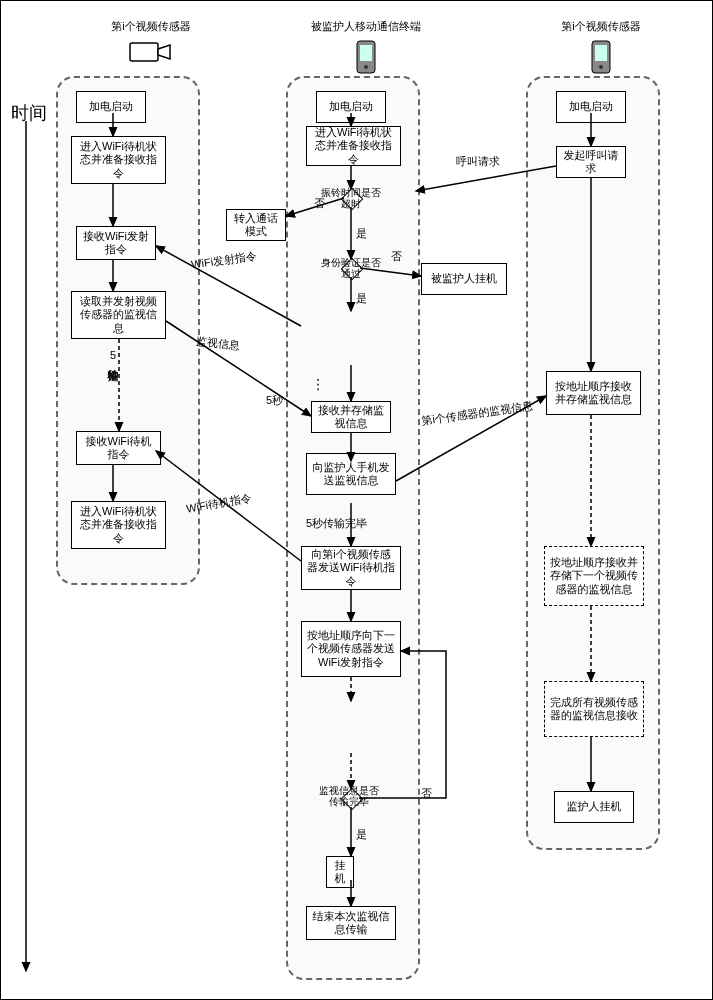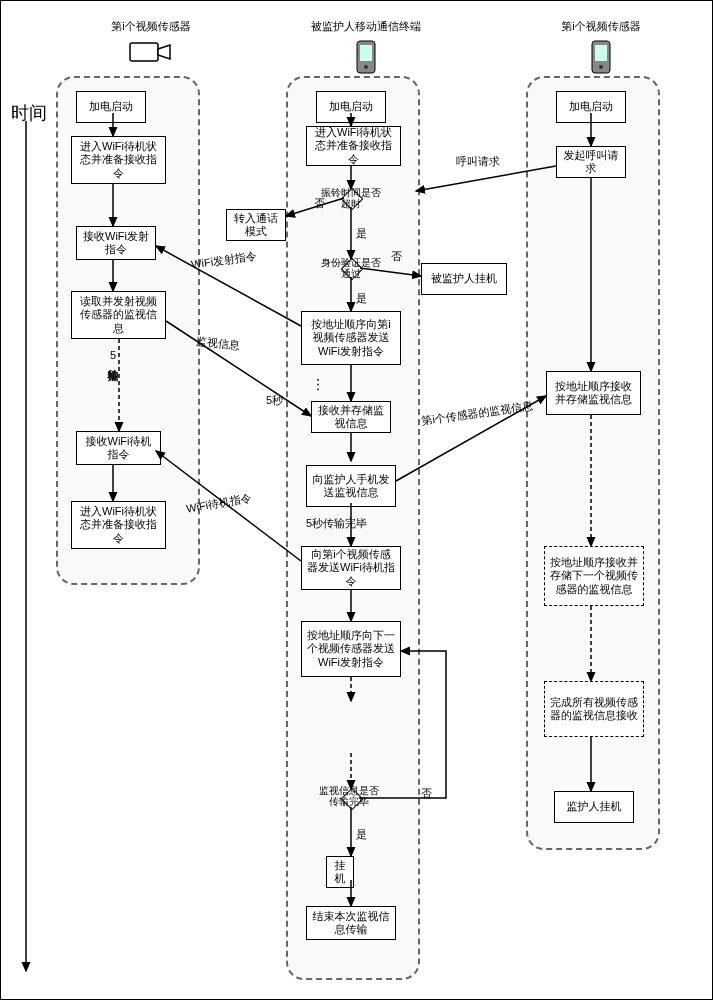--- a/index.html
+++ b/index.html
@@ -63,23 +63,22 @@
   <div class="vlbl" style="left:104px;top:348px">5秒传输完毕</div>
 
   <div class="node" style="left:315px;top:90px;width:70px;height:22px">加电启动</div>
   <div class="node" style="left:305px;top:125px;width:95px;height:40px">进入WiFi待机状态并准备接收指令</div>
   <div class="diamond" style="left:343px;top:190px"></div>
   <div class="diamond-label" style="left:320px;top:186px">振铃时间是否超时</div>
   <div class="node" style="left:225px;top:208px;width:60px;height:30px">转入通话模式</div>
   <div class="diamond" style="left:343px;top:260px"></div>
   <div class="diamond-label" style="left:320px;top:256px">身份验证是否通过</div>
   <div class="node" style="left:420px;top:262px;width:86px;height:30px">被监护人挂机</div>
-  <div class="node" style="left:300px;top:310px;width:100px;height:54px">按地址顺序向第i视频传感器发送WiFi发射指令</div>
   <div class="node" style="left:310px;top:400px;width:80px;height:32px">接收并存储监视信息</div>
-  <div class="node" style="left:305px;top:464px;width:90px;height:42px">向监护人手机发送监视信息</div>
+  <div class="node" style="left:305px;top:452px;width:90px;height:42px">向监护人手机发送监视信息</div>
   <div class="node" style="left:300px;top:545px;width:100px;height:44px">向第i个视频传感器发送WiFi待机指令</div>
   <div class="node" style="left:300px;top:620px;width:100px;height:56px">按地址顺序向下一个视频传感器发送WiFi发射指令</div>
   <div class="diamond" style="left:343px;top:790px"></div>
   <div class="diamond-label" style="left:318px;top:784px">监视信息是否传输完毕</div>
   <div class="node" style="left:325px;top:855px;width:28px;height:24px">挂机</div>
   <div class="node" style="left:305px;top:905px;width:90px;height:34px">结束本次监视信息传输</div>
 
   <div class="lbl" style="left:305px;top:515px">5秒传输完毕</div>
   <div class="dots" style="left:310px;top:375px">⋮</div>
   <div class="lbl" style="left:265px;top:392px">5秒</div>

